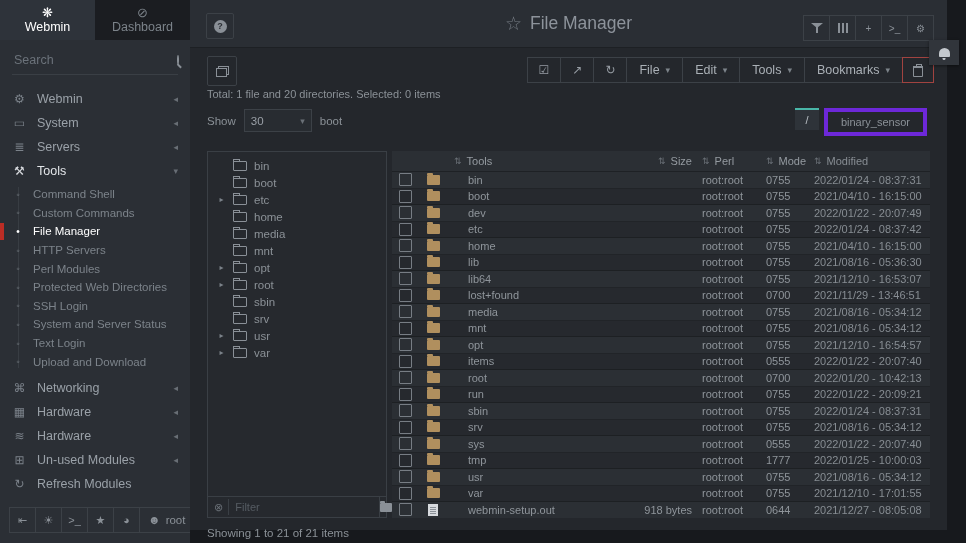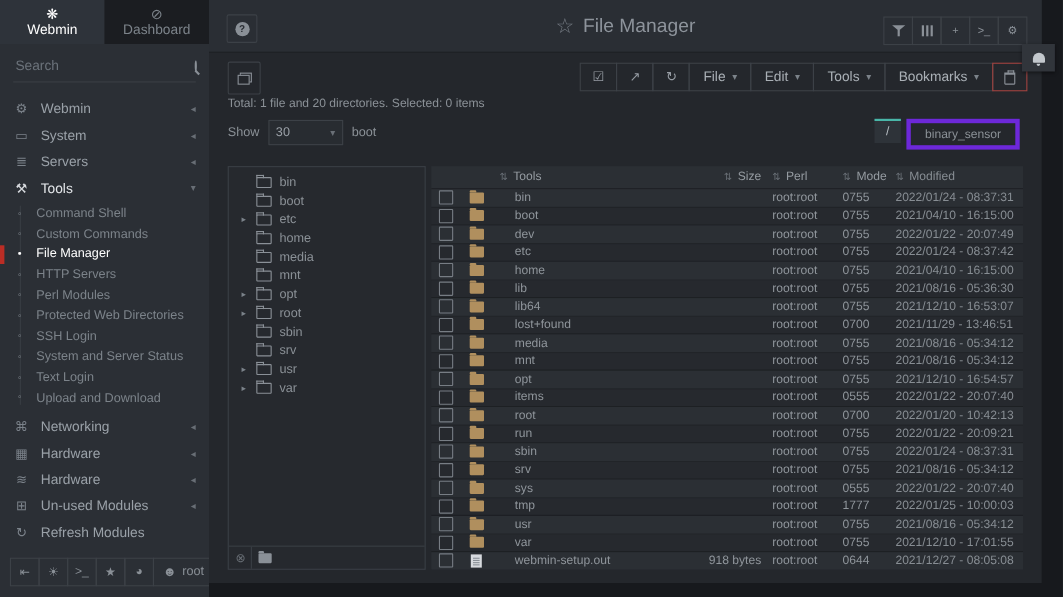--- a/index.html
+++ b/index.html
@@ -388,20 +388,21 @@
               <span>usr</span>
             </div>
             <div class="t-item">
               <span class="t-arrow">▸</span>
               <span class="i-folder-line"></span>
               <span>var</span>
             </div>
           </div>
         <div class="filterbar">
           <span class="i-clear">⊗</span>
+          <input placeholder="Filter" style="">
           <div class="filter-folder">
             <span class="i-folder-fill"></span>
           </div>
         </div>
       </div>
       <div class="table-panel">
         <div class="thead" id="thead">
             <div class="c-cb"></div>
             <div class="c-icon"></div>
             <div class="th c-name">
@@ -696,14 +697,15 @@
               <div class="c-name">webmin-setup.out</div>
               <div class="c-size">918 bytes</div>
               <div class="c-owner">root:root</div>
               <div class="c-mode">0644</div>
               <div class="c-date">2021/12/27 - 08:05:08</div>
             </div>
           </div>
       </div>
     </div>
 
+    <div class="showing-line">Showing 1 to 21 of 21 items</div>
   </main>
 </div>
 
 </body></html>

